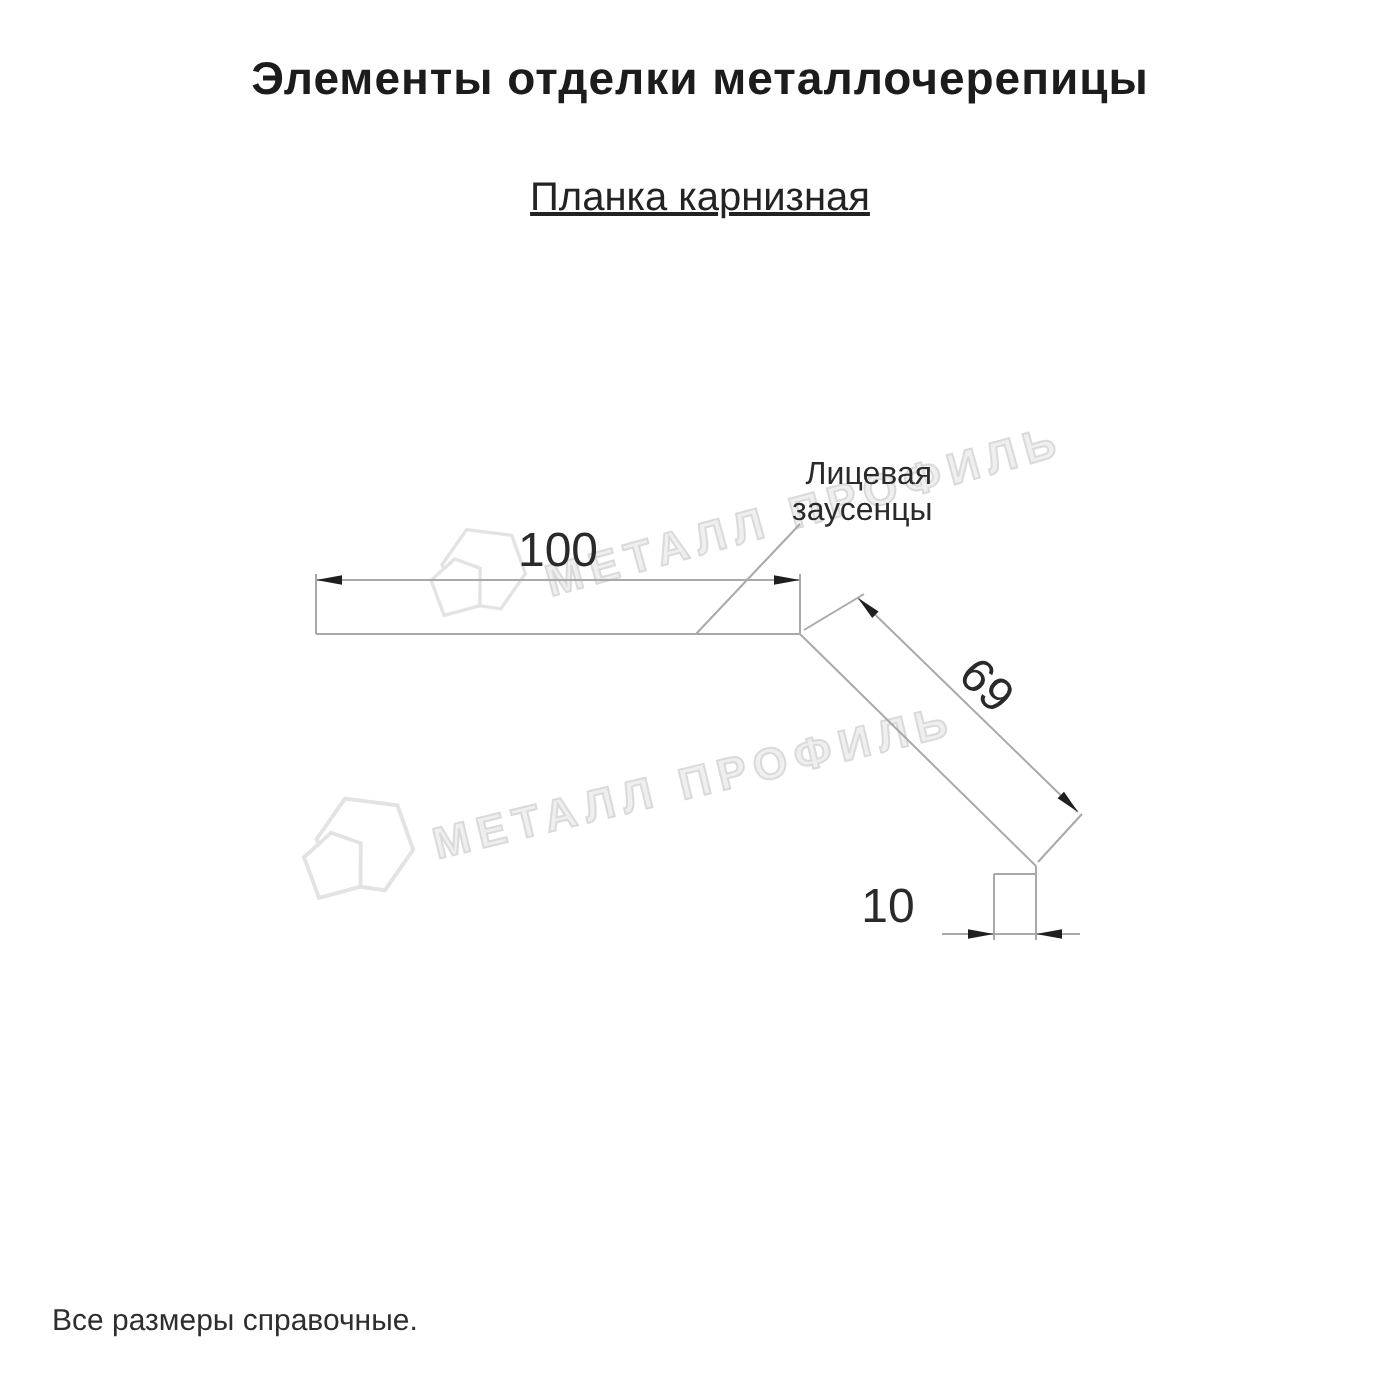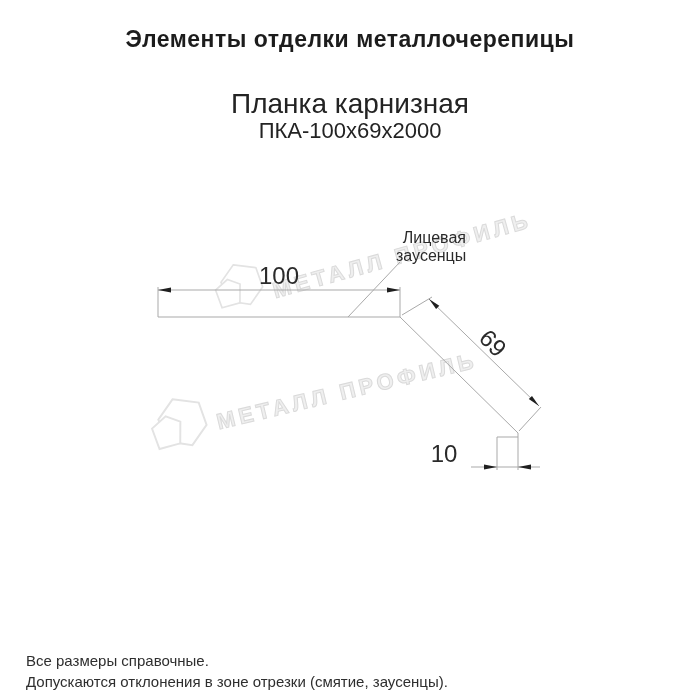--- a/index.html
+++ b/index.html
@@ -6,21 +6,21 @@
   .page{
     position:relative;width:700px;height:700px;background:#ffffff;overflow:hidden;
     font-family:"Liberation Sans",sans-serif;color:#1f1f1f;padding-left:28px;
   }
   .title{
     position:absolute;left:0;top:26px;width:700px;text-align:center;
     font-size:23px;font-weight:bold;letter-spacing:0.5px;color:#1c1c1c;
   }
   .subtitle{
     position:absolute;left:0;top:88px;width:700px;text-align:center;
-    font-size:28px;font-weight:normal;color:#232323;
+    font-size:20px;font-weight:normal;color:#232323;text-decoration:underline;
   }
   .product-code{
     position:absolute;left:0;top:118px;width:700px;text-align:center;
     font-size:22px;font-weight:normal;color:#232323;
   }
   
   .wm-text{
     position:absolute;white-space:nowrap;
     font-size:22px;font-weight:bold;letter-spacing:4px;
     color:#efefef;-webkit-text-stroke:1px #dadada;
@@ -50,21 +50,20 @@
     font-size:15px;line-height:21px;color:#2e2e2e;
   }
 </style>
 </head>
 <body>
 
 <div class="page">
 
   <div class="title">Элементы отделки металлочерепицы</div>
   <div class="subtitle">Планка карнизная</div>
-  <div class="product-code">ПКА-100х69х2000</div>
 
   <svg class="wm-logo wm-logo-upper" width="68" height="52" viewBox="0 0 70 62">
     <path d="M34 4 L60 12 L64 36 L46 54 L22 46 L16 22 Z" fill="none" stroke="#e3e3e3" stroke-width="2"></path>
     <path d="M8 30 L24 20 L38 28 L34 50 L12 52 Z" fill="#ffffff" stroke="#e3e3e3" stroke-width="2"></path>
   </svg>
   <div class="wm-text wm-text-upper">МЕТАЛЛ ПРОФИЛЬ</div>
 
   <svg class="wm-logo wm-logo-lower" width="68" height="64" viewBox="0 0 70 62">
     <path d="M34 4 L60 12 L64 36 L46 54 L22 46 L16 22 Z" fill="none" stroke="#e3e3e3" stroke-width="2"></path>
     <path d="M8 30 L24 20 L38 28 L34 50 L12 52 Z" fill="#ffffff" stroke="#e3e3e3" stroke-width="2"></path>
@@ -105,16 +104,15 @@
   <div class="dim-label dim-69">69</div>
   <div class="dim-label dim-10">10</div>
 
   <div class="face-label">
     <div>Лицевая</div>
     <div>заусенцы</div>
   </div>
 
   <div class="footer">
     <div>Все размеры справочные.</div>
-    <div>Допускаются отклонения в зоне отрезки (смятие, заусенцы).</div>
   </div>
 
 </div>
 
 </body></html>

